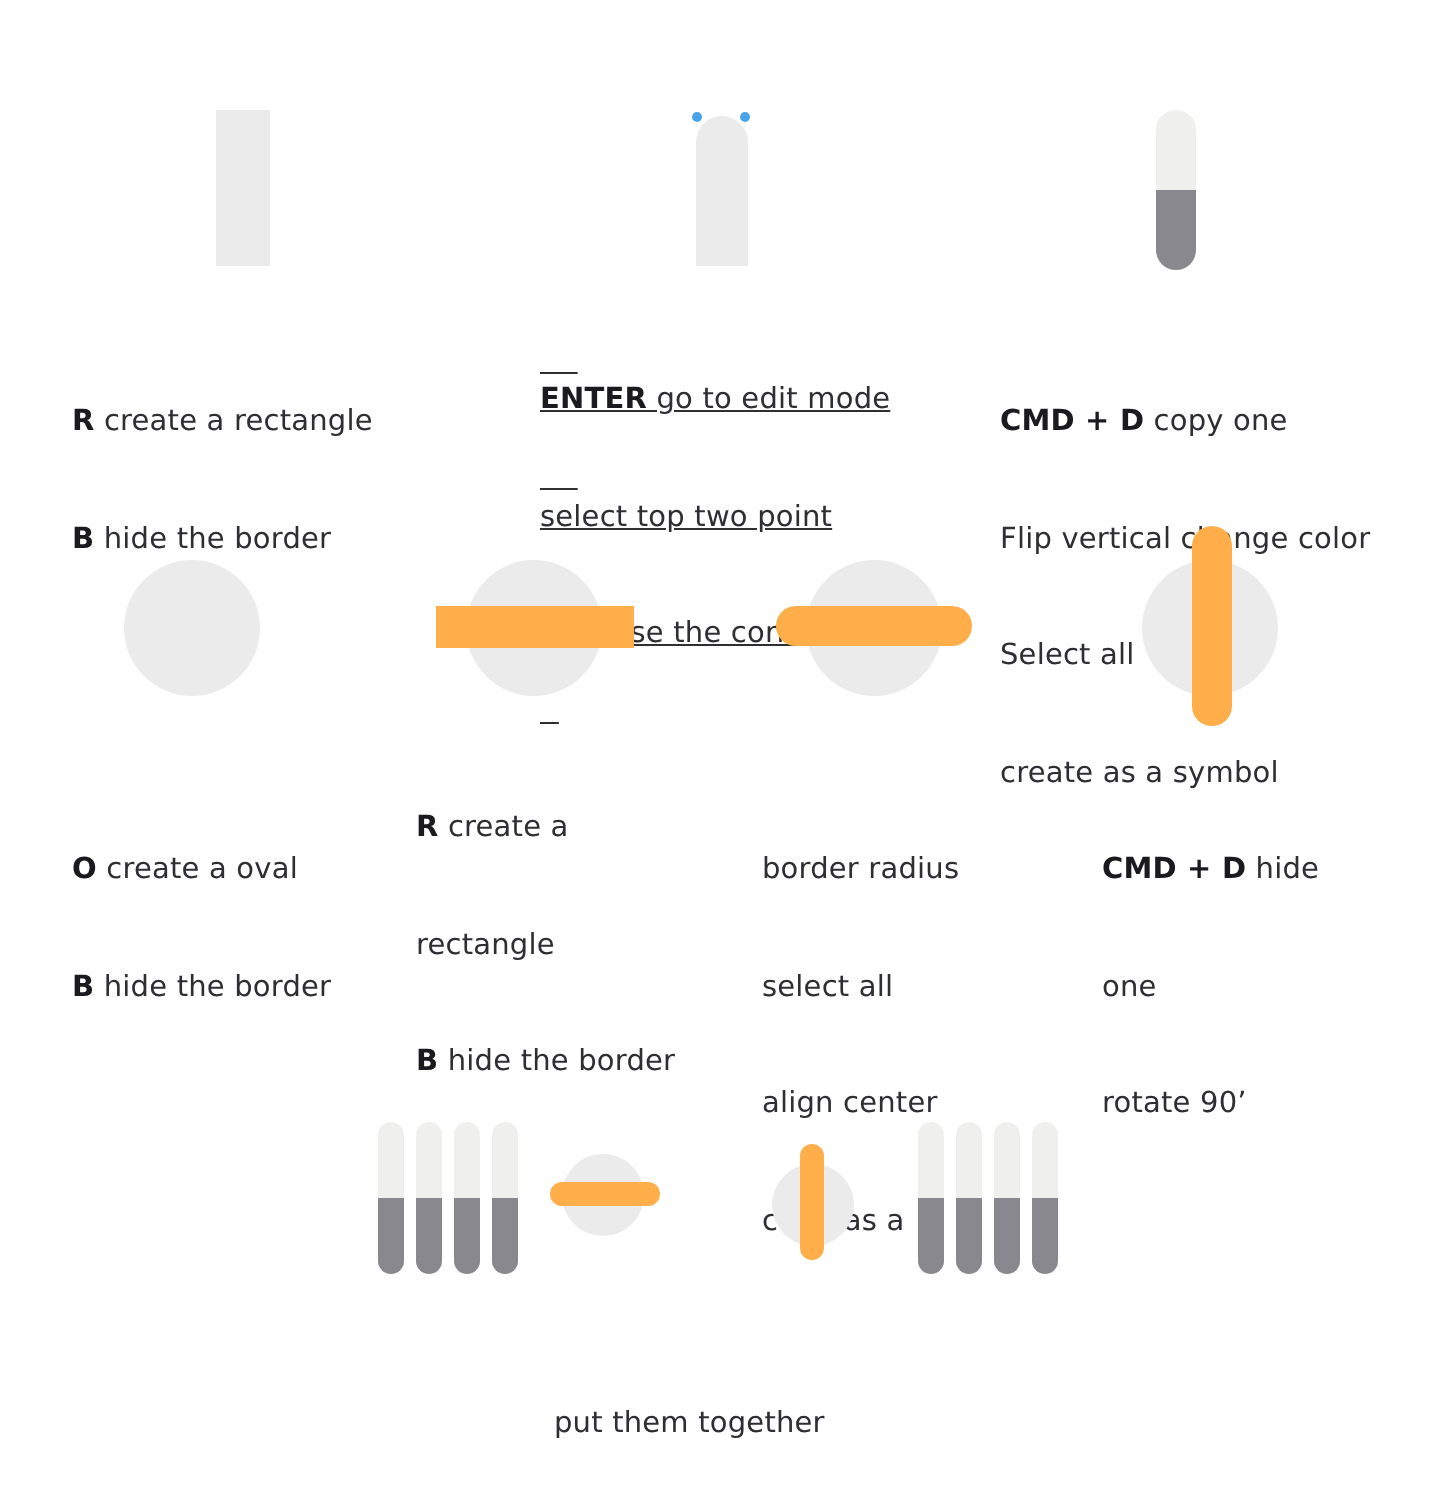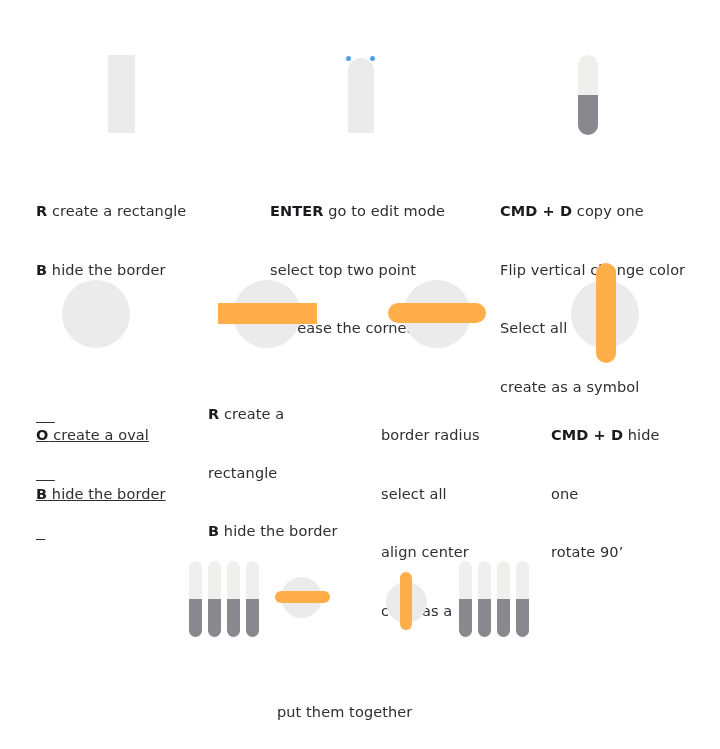--- a/index.html
+++ b/index.html
@@ -83,39 +83,39 @@
 
   <div class="node rect-plain" style="left:108px; top:55px; width:27px; height:78px;"></div>
   <div class="caption" style="left:36px; top:163px; width:200px;">
     <div><span class="key">R</span><span> create a rectangle</span></div>
     <div><span class="key">B</span><span> hide the border</span></div>
   </div>
 
   <div class="node rect-topround" style="left:348px; top:58px; width:26px; height:75px; border-radius:13px 13px 0 0;"></div>
   <div class="node anchor" style="left:344px; top:54px;"></div>
   <div class="node anchor" style="left:368px; top:54px;"></div>
-  <div class="caption" style="left:270px; top:163px; width:215px;">
+  <div class="caption" style="left:270px; top:152px; width:215px;text-decoration:underline;">
     <div><span class="key">ENTER</span><span> go to edit mode</span></div>
     <div><span>select top two point</span></div>
     <div><span>increase the corners</span></div>
   </div>
 
   <div class="node capsule" style="left:578px; top:55px; width:20px; height:80px;">
     <div class="half-top" style="height:50%;"></div>
     <div class="half-bottom" style="height:50%;"></div>
   </div>
   <div class="caption" style="left:500px; top:163px; width:200px;">
     <div><span class="key">CMD + D</span><span> copy one</span></div>
     <div><span>Flip vertical change color</span></div>
     <div><span>Select all</span></div>
     <div><span>create as a symbol</span></div>
   </div>
 
   <div class="node oval" style="left:62px; top:280px; width:68px; height:68px;"></div>
-  <div class="caption" style="left:36px; top:387px; width:190px;text-decoration:underline;">
+  <div class="caption" style="left:36px; top:387px; width:190px;">
     <div><span class="key">O</span><span> create a oval</span></div>
     <div><span class="key">B</span><span> hide the border</span></div>
   </div>
 
   <div class="node oval" style="left:233px; top:280px; width:68px; height:68px;"></div>
   <div class="node bar-sharp" style="left:218px; top:303px; width:99px; height:21px;"></div>
   <div class="caption" style="left:208px; top:366px; width:160px;">
     <div><span class="key">R</span><span> create a</span></div>
     <div><span>rectangle</span></div>
     <div><span class="key">B</span><span> hide the border</span></div>

